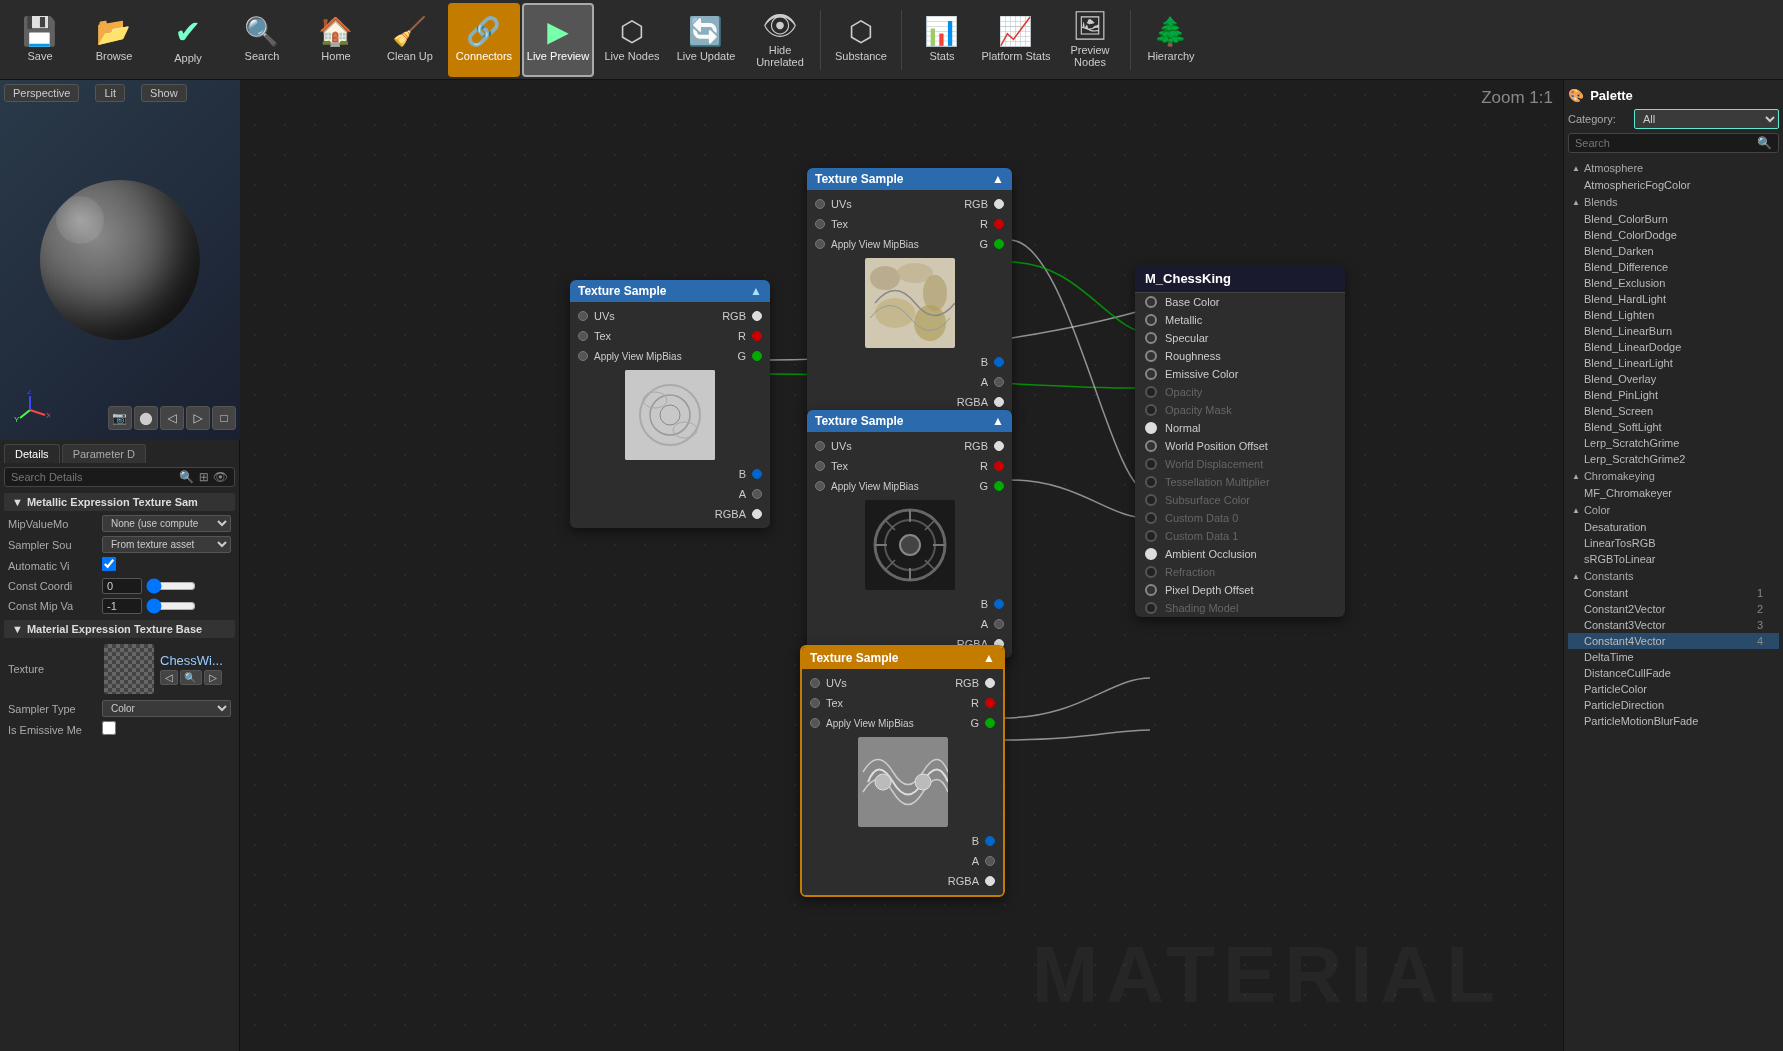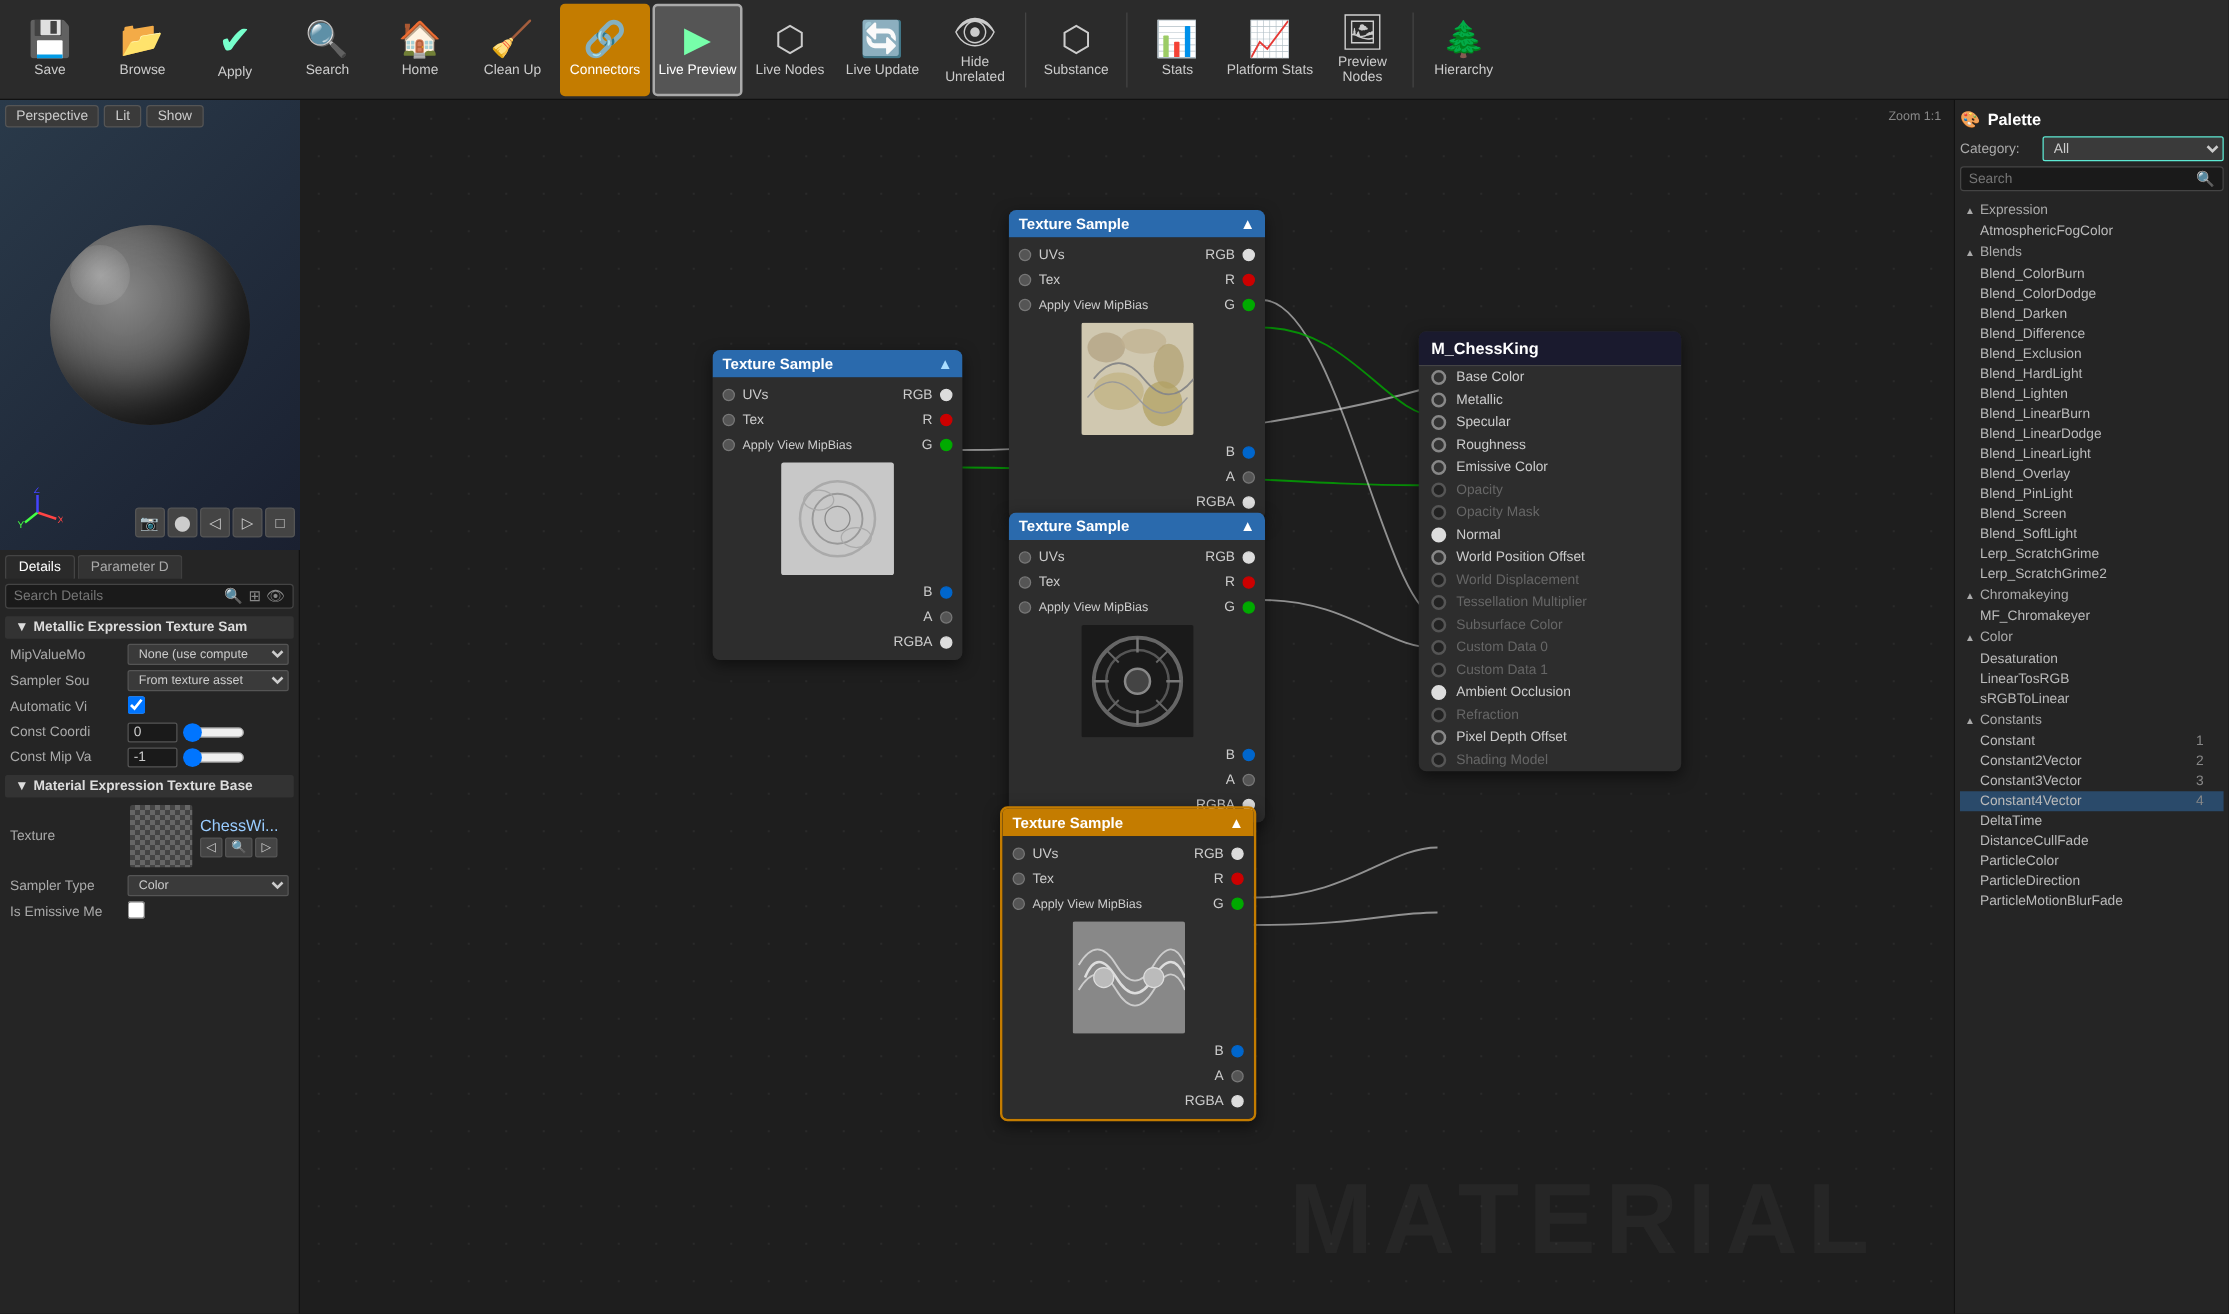--- a/index.html
+++ b/index.html
@@ -32,21 +32,21 @@
       background: radial-gradient(circle at 35% 35%, #888, #222);
       box-shadow: inset -20px -20px 40px rgba(0,0,0,0.7), inset 10px 10px 30px rgba(255,255,255,0.1);
       position: relative; overflow: hidden;
     }
     .sphere::after {
       content: ''; position: absolute; top: 10%; left: 10%; width: 30%; height: 30%;
       background: radial-gradient(circle, rgba(255,255,255,0.3), transparent);
       border-radius: 50%;
     }
     .viewport-toolbar {
-      position: absolute; top: 4px; left: 4px; display: flex; gap: 4px;
+      position: absolute; top: 4px; left: 4px; display: flex; gap: 16px;
     }
     .vp-btn {
       background: #3a3a3a; border: 1px solid #555; color: #ccc; padding: 2px 8px;
       border-radius: 3px; cursor: pointer; font-size: 11px;
     }
     .axis-gizmo {
       position: absolute; bottom: 10px; left: 10px; width: 40px; height: 40px;
     }
     .viewport-icons {
       position: absolute; bottom: 10px; right: 4px; display: flex; gap: 2px;
@@ -89,21 +89,21 @@
     .tex-actions { display: flex; gap: 2px; margin-top: 2px; }
     .tex-action-btn { background: #444; border: 1px solid #555; color: #ccc; font-size: 10px; padding: 1px 4px; border-radius: 2px; cursor: pointer; }
 
     
     #node-graph {
       flex: 1; background: #1e1e1e; position: relative; overflow: hidden;
       background-image: radial-gradient(circle, #2a2a2a 1px, transparent 1px);
       background-size: 30px 30px;
     }
     .zoom-label {
-      position: absolute; top: 8px; right: 10px; color: #888; font-size: 10px;
+      position: absolute; top: 8px; right: 10px; color: #888; font-size: 17px;
     }
     .watermark {
       position: absolute; bottom: 30px; right: 60px; font-size: 80px;
       color: rgba(255,255,255,0.04); font-weight: bold; letter-spacing: 8px; user-select: none;
     }
 
     
     .node {
       position: absolute; border-radius: 6px; overflow: hidden;
       box-shadow: 0 4px 12px rgba(0,0,0,0.5); min-width: 200px;
@@ -681,21 +681,21 @@
       <select class="palette-select">
         <option>All</option>
       </select>
     </div>
     <div class="palette-search">
       <input type="text" placeholder="Search" style="">
       <span style="color:#888;">🔍</span>
     </div>
     <div class="palette-list">
 
-      <div class="palette-group">Expression</div>
+      <div class="palette-group">Atmosphere</div>
       <div class="palette-item">
         <span>AtmosphericFogColor</span>
       </div>
 
       <div class="palette-group">Blends</div>
       <div class="palette-item">
           <span>Blend_ColorBurn</span>
         </div>
       <div class="palette-item">
           <span>Blend_ColorDodge</span>

